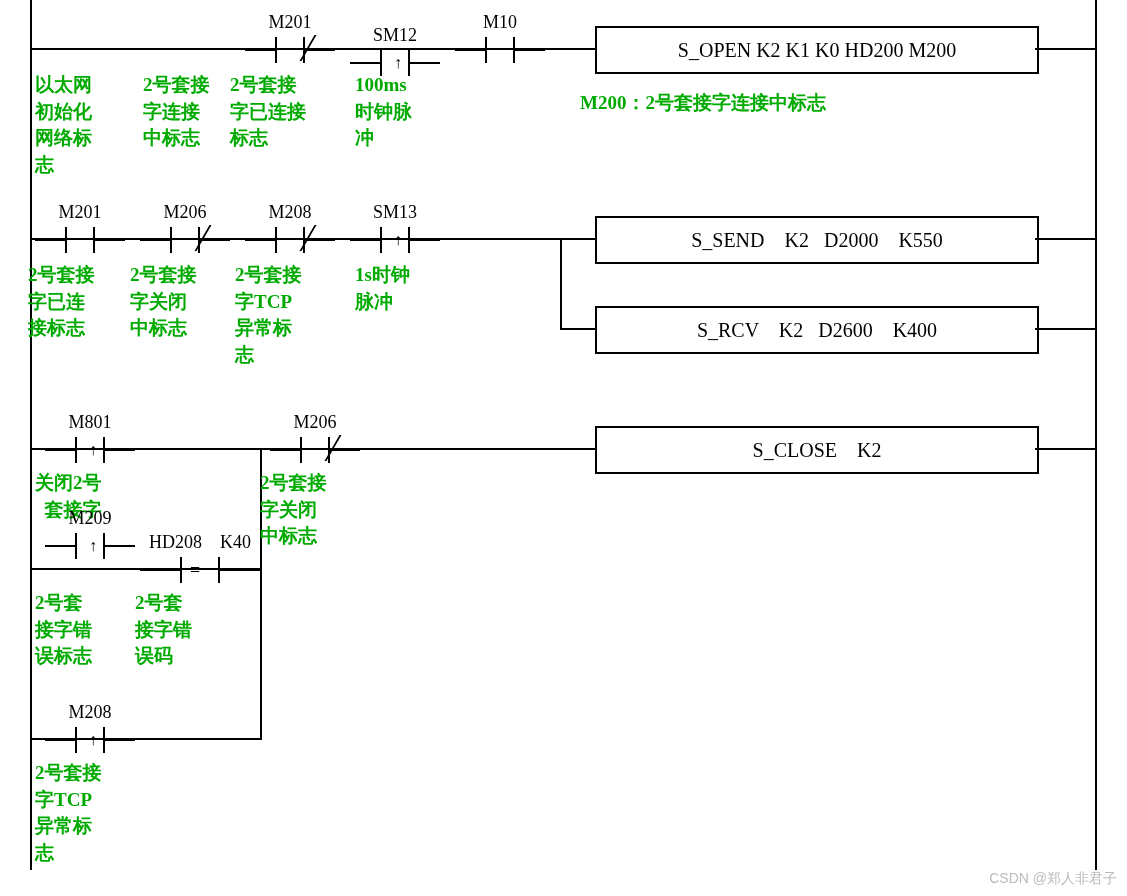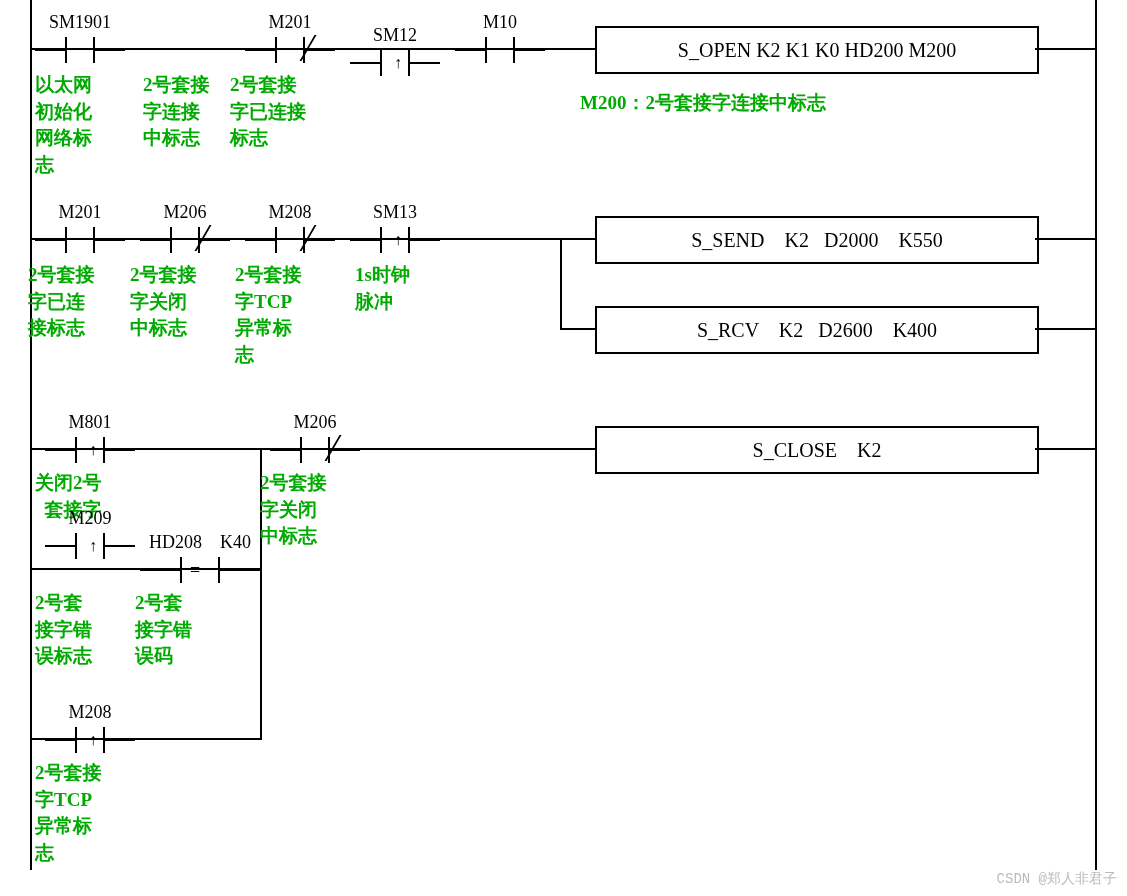--- a/index.html
+++ b/index.html
@@ -67,41 +67,32 @@
 
   .note { position:absolute; color:#0a0; font-weight:bold; font-size:19px; line-height:1.4; }
   .fbox {
     position:absolute; border:2px solid #000; background:#fff;
     height:44px; display:flex; align-items:center; justify-content:center;
     font-size:20px; white-space:pre;
   }
 
   .watermark{
     position:absolute;right:10px;bottom:8px;color:#bbb;font-size:14px;
-    font-family:Liberation Mono, monospace;
+    font-family:Liberation Sans, sans-serif;
   }
 </style>
 </head>
 <body>
 
 <div class="diagram">
   <div class="bus-left"></div>
   <div class="bus-right"></div>
 
   <div class="wire" style="left:10px;top:48px;width:565px;"></div>
 
-  <div class="contact" style="left:15px;top:14px;">
-    <div class="addr">SM1901</div>
-    <div class="sym">
-        <span class="l"></span>
-        <span class="b1"></span>
-        <span class="b2"></span>
-        <span class="r"></span>
-      </div>
-  </div>
   <div class="contact" style="left:225px;top:14px;">
     <div class="addr">M201</div>
     <div class="sym">
         <span class="l"></span>
         <span class="b1"></span>
         <span class="b2"></span>
         <span class="nc"></span>
         <span class="r"></span>
       </div>
   </div>
@@ -133,20 +124,23 @@
   <div class="note" style="left: 15px; top: 72px; white-space: pre-line; width: 90px;">以太网
 初始化
 网络标
 志</div>
   <div class="note" style="left: 123px; top: 72px; white-space: pre-line;">2号套接
 字连接
 中标志</div>
   <div class="note" style="left: 210px; top: 72px; white-space: pre-line;">2号套接
 字已连接
 标志</div>
+  <div class="note" style="left: 335px; top: 72px; white-space: pre-line;">100ms
+时钟脉
+冲</div>
   <div class="note" style="left:560px;top:90px;">M200：2号套接字连接中标志</div>
 
   <div class="wire" style="left:10px;top:238px;width:565px;"></div>
   <div class="contact" style="left:15px;top:204px;">
     <div class="addr">M201</div>
     <div class="sym">
         <span class="l"></span>
         <span class="b1"></span>
         <span class="b2"></span>
         <span class="r"></span>

